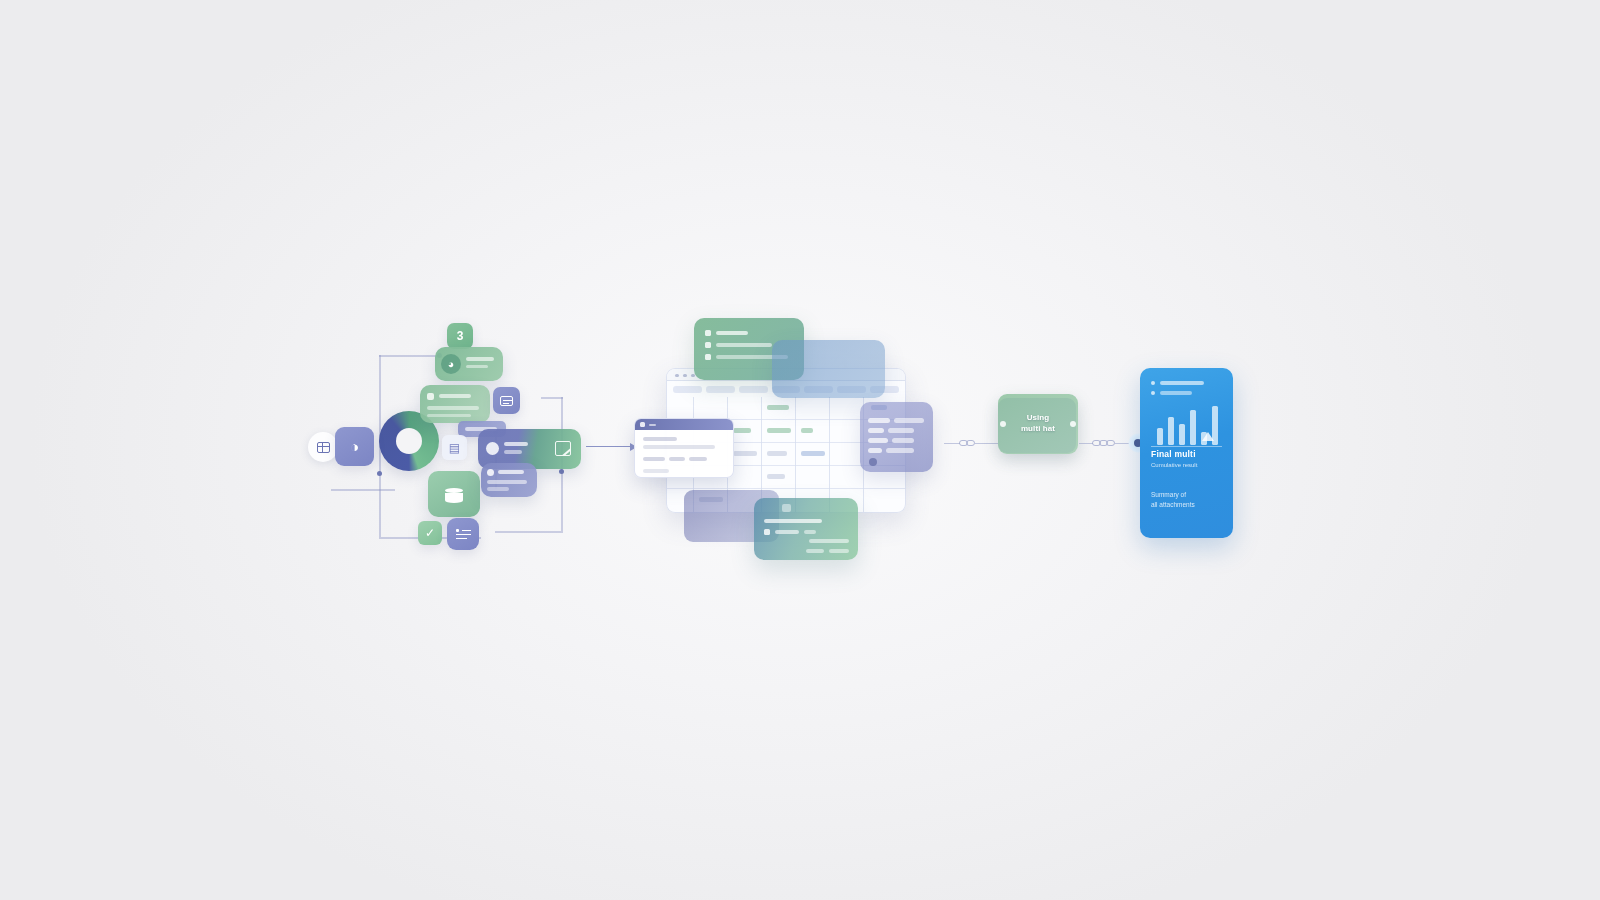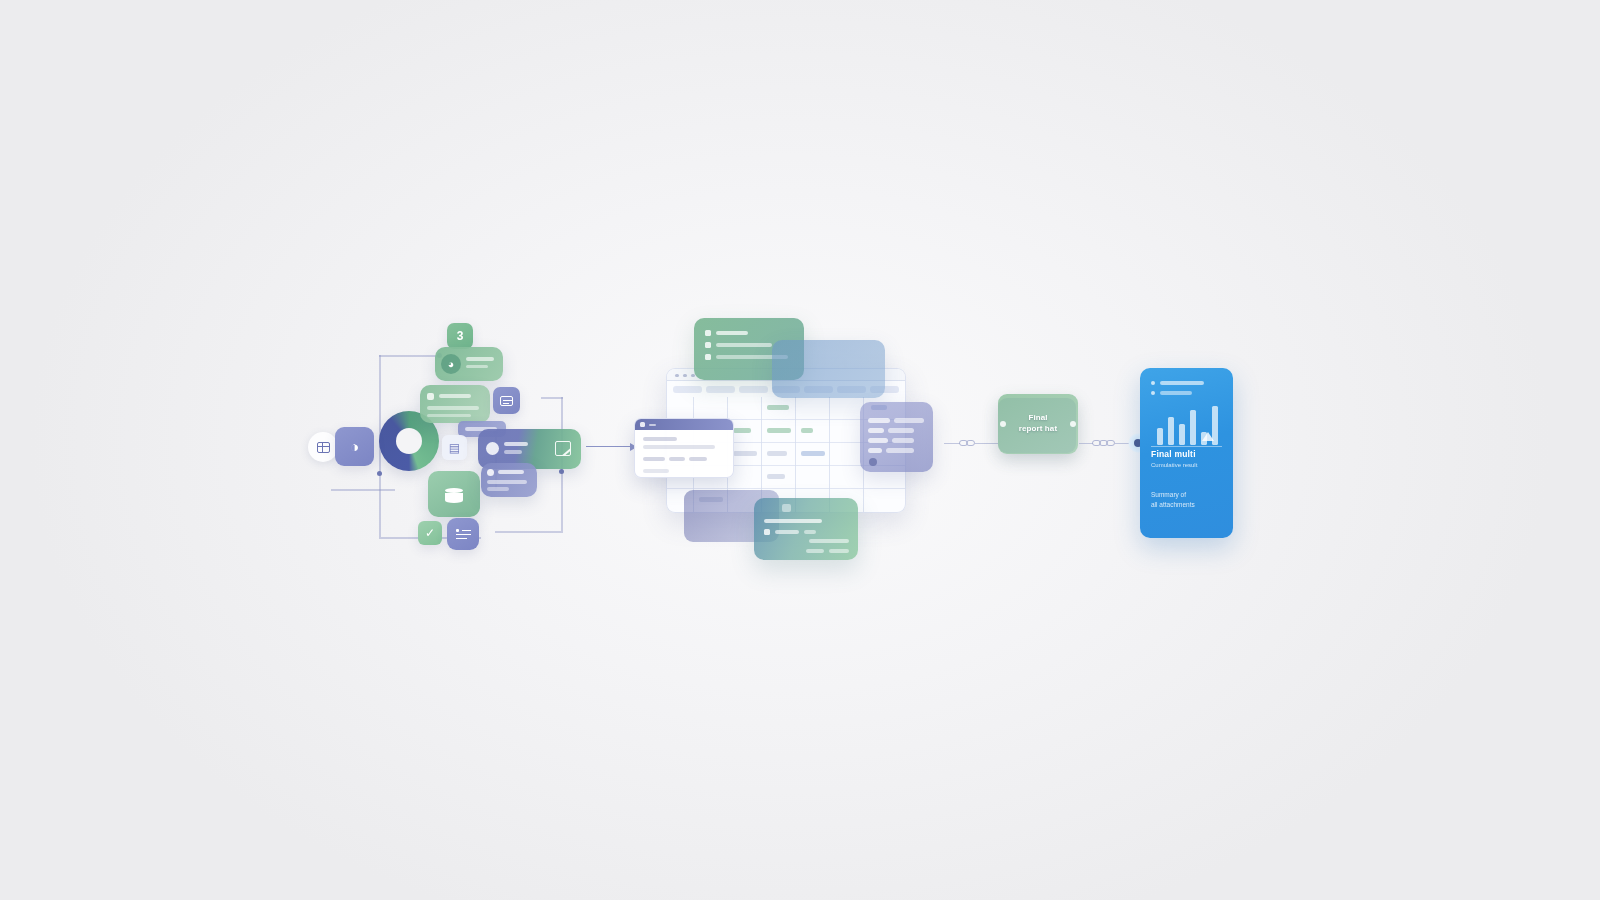--- a/index.html
+++ b/index.html
@@ -439,22 +439,22 @@
     <div class="link" style="left:26px;top:72px;"></div>
     <div class="chain" style="left:35px;top:75px;width:23px;"></div>
 
     <div class="proc-card proc-base"></div>
     <div class="proc-card proc-top"></div>
     <div class="abs" style="left:60px;top:53px;width:6px;height:6px;border-radius:50%;
          background:rgba(255,255,255,.85);"></div>
     <div class="abs" style="left:130px;top:53px;width:6px;height:6px;border-radius:50%;
          background:rgba(255,255,255,.85);"></div>
     <div class="proc-lbl">
-      <div>Final</div>
-      <div>report hat</div>
+      <div>Using</div>
+      <div>multi hat</div>
     </div>
 
     <div class="chain" style="left:139px;top:75px;width:14px;"></div>
     <div class="link" style="left:152px;top:72px;"></div>
     <div class="link" style="left:159px;top:72px;"></div>
     <div class="link" style="left:166px;top:72px;"></div>
     <div class="chain" style="left:175px;top:75px;width:14px;"></div>
     <div class="hub" style="left:188px;top:65px;">
       <i></i>
     </div>

